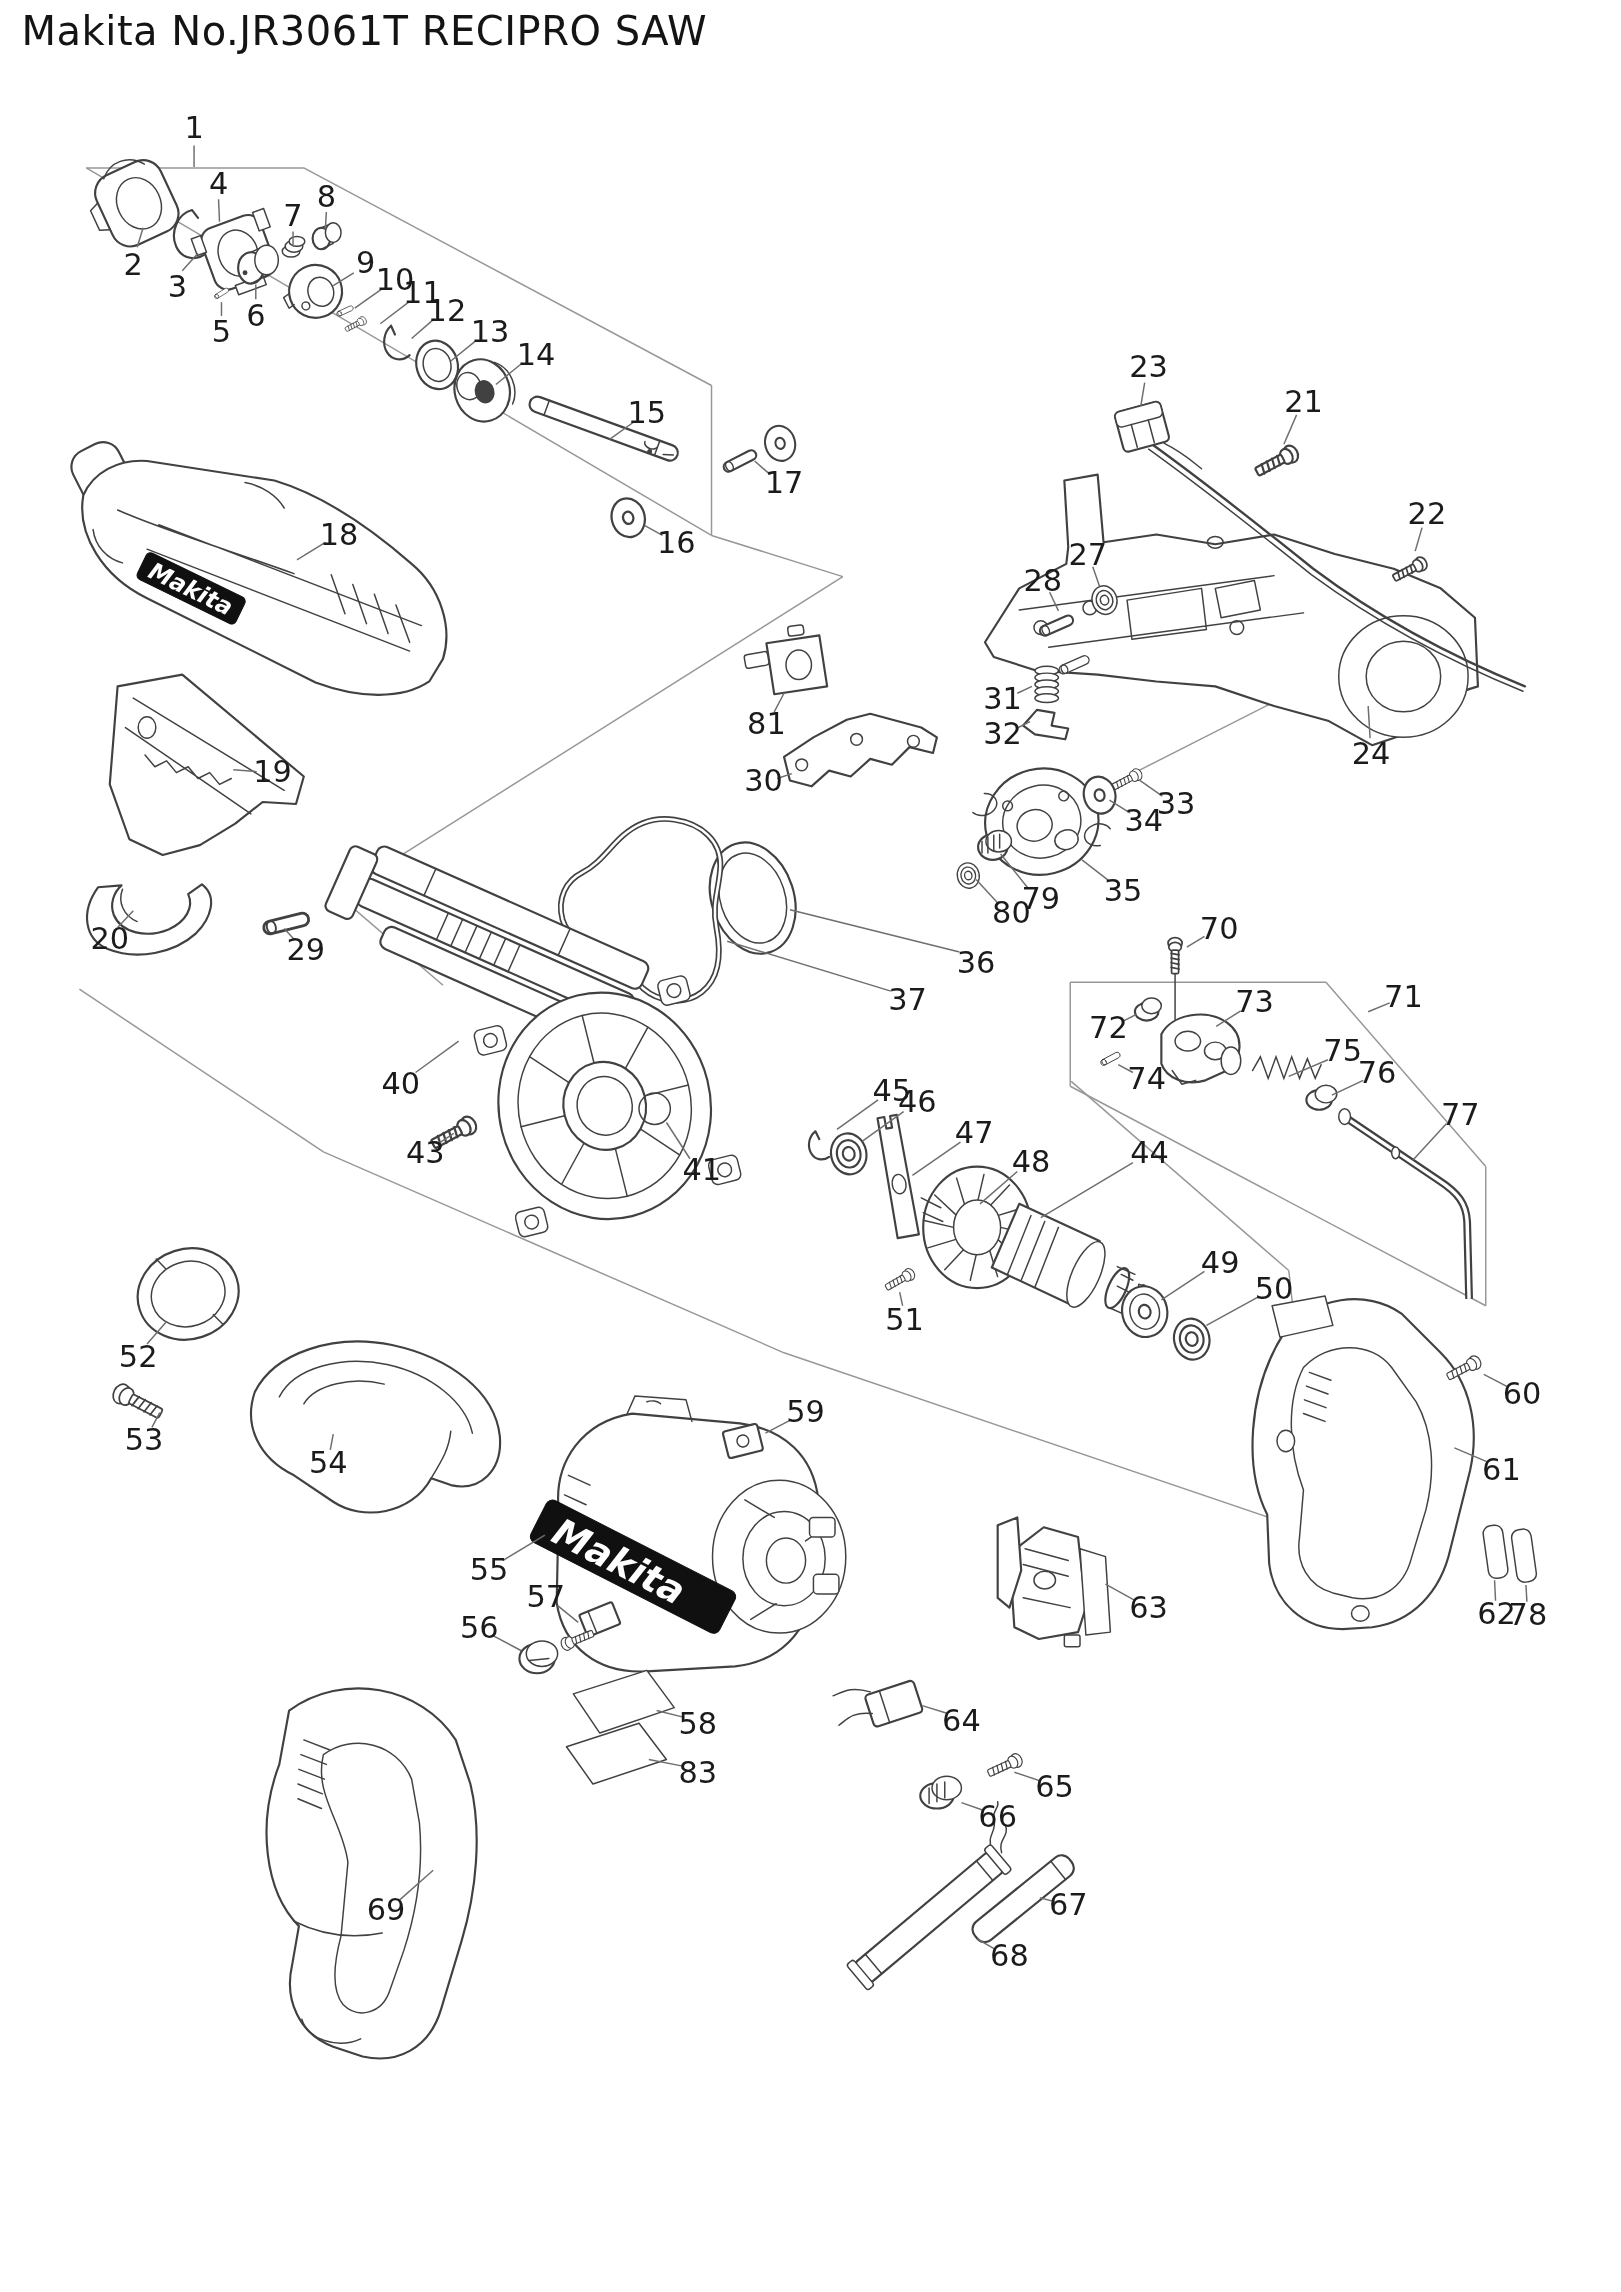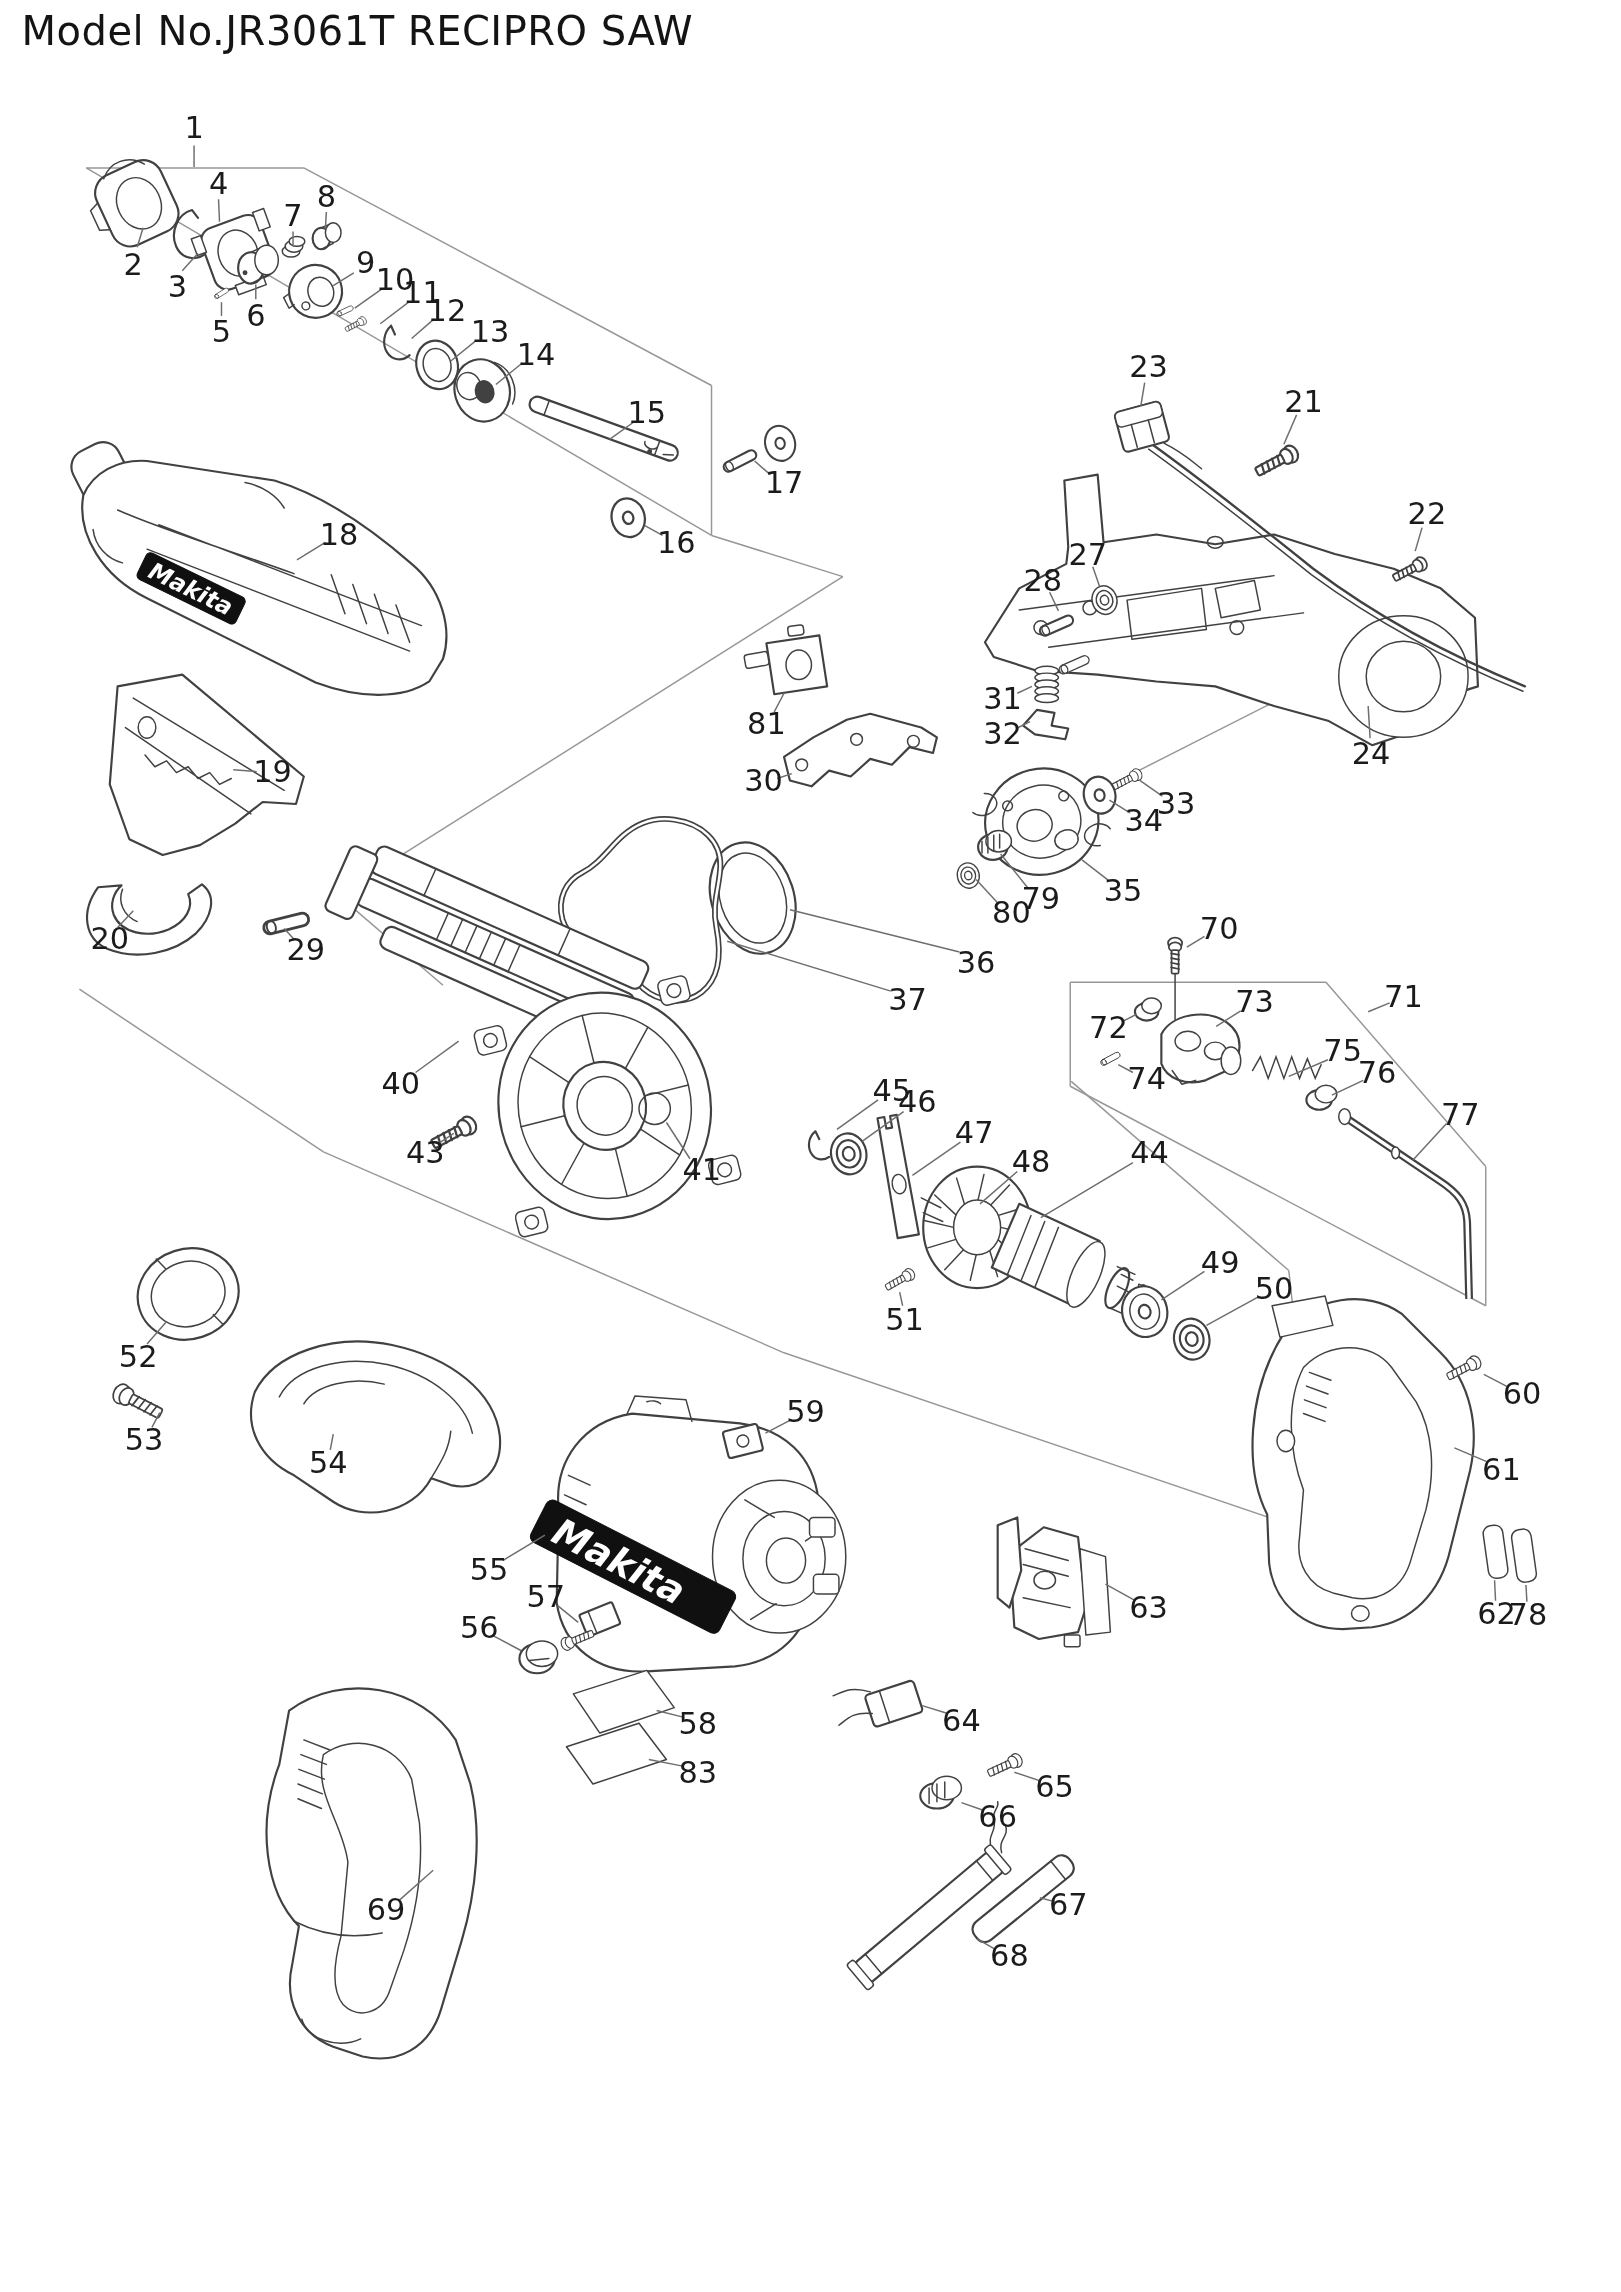--- a/index.html
+++ b/index.html
@@ -14,21 +14,21 @@
   .boundary{stroke:#979797;stroke-width:1.5;fill:none;}
   .leader{stroke:#6e6e6e;stroke-width:1.5;}
   text.plabel{font-size:31px;fill:#1b1b1b;}
   .logo{fill:#101010;stroke:#101010;}
   .logotext{fill:#fff;font-style:italic;font-weight:bold;}
 </style>
 </head>
 <body>
 
 <div class="canvas">
-  <div class="title">Model No.JR3061T RECIPRO SAW</div>
+  <div class="title">Makita No.JR3061T RECIPRO SAW</div>
 
   <svg width="1621" height="2293" viewBox="0 0 1654 2339">
     <defs>
       <g id="scr">
         <ellipse cx="0" cy="0" rx="7" ry="9"></ellipse>
           <ellipse cx="5" cy="0" rx="6" ry="8"></ellipse>
         <rect x="9" y="-4.5" width="30" height="9" rx="2"></rect>
         <line x1="15" y1="-5" x2="13" y2="5"></line>
           <line x1="21" y1="-5" x2="19" y2="5"></line>
         <line x1="27" y1="-5" x2="25" y2="5"></line>

